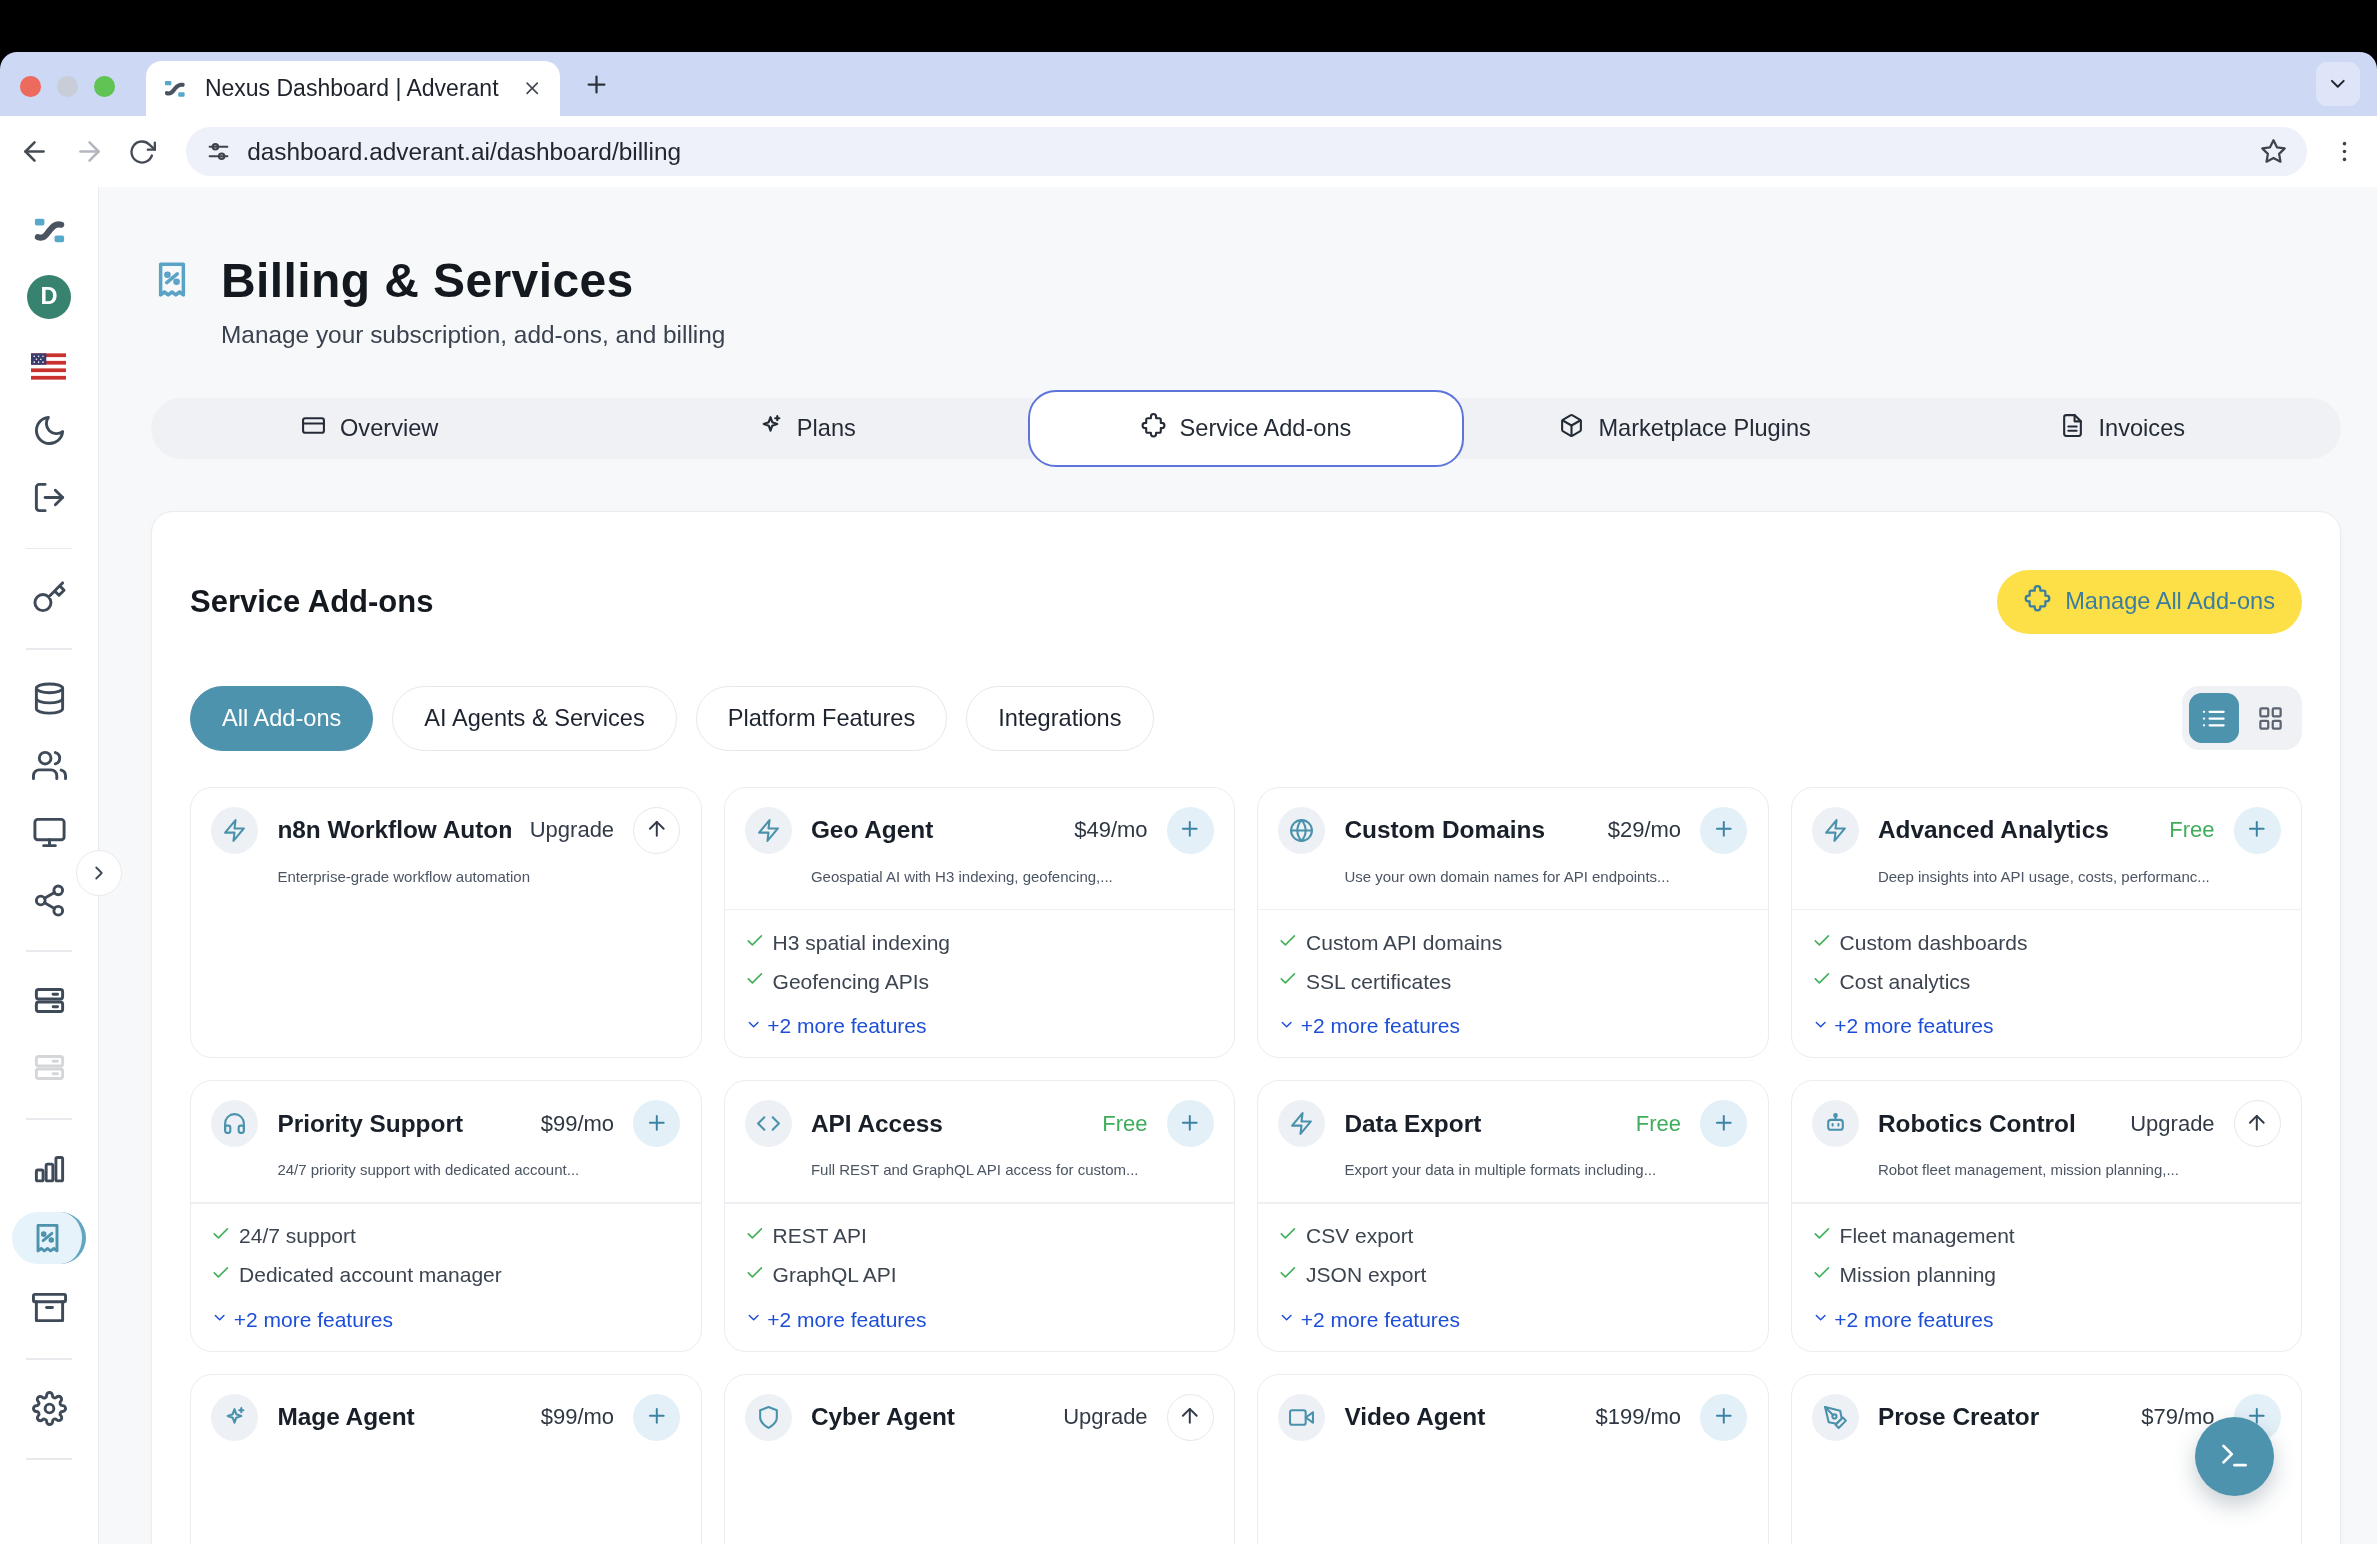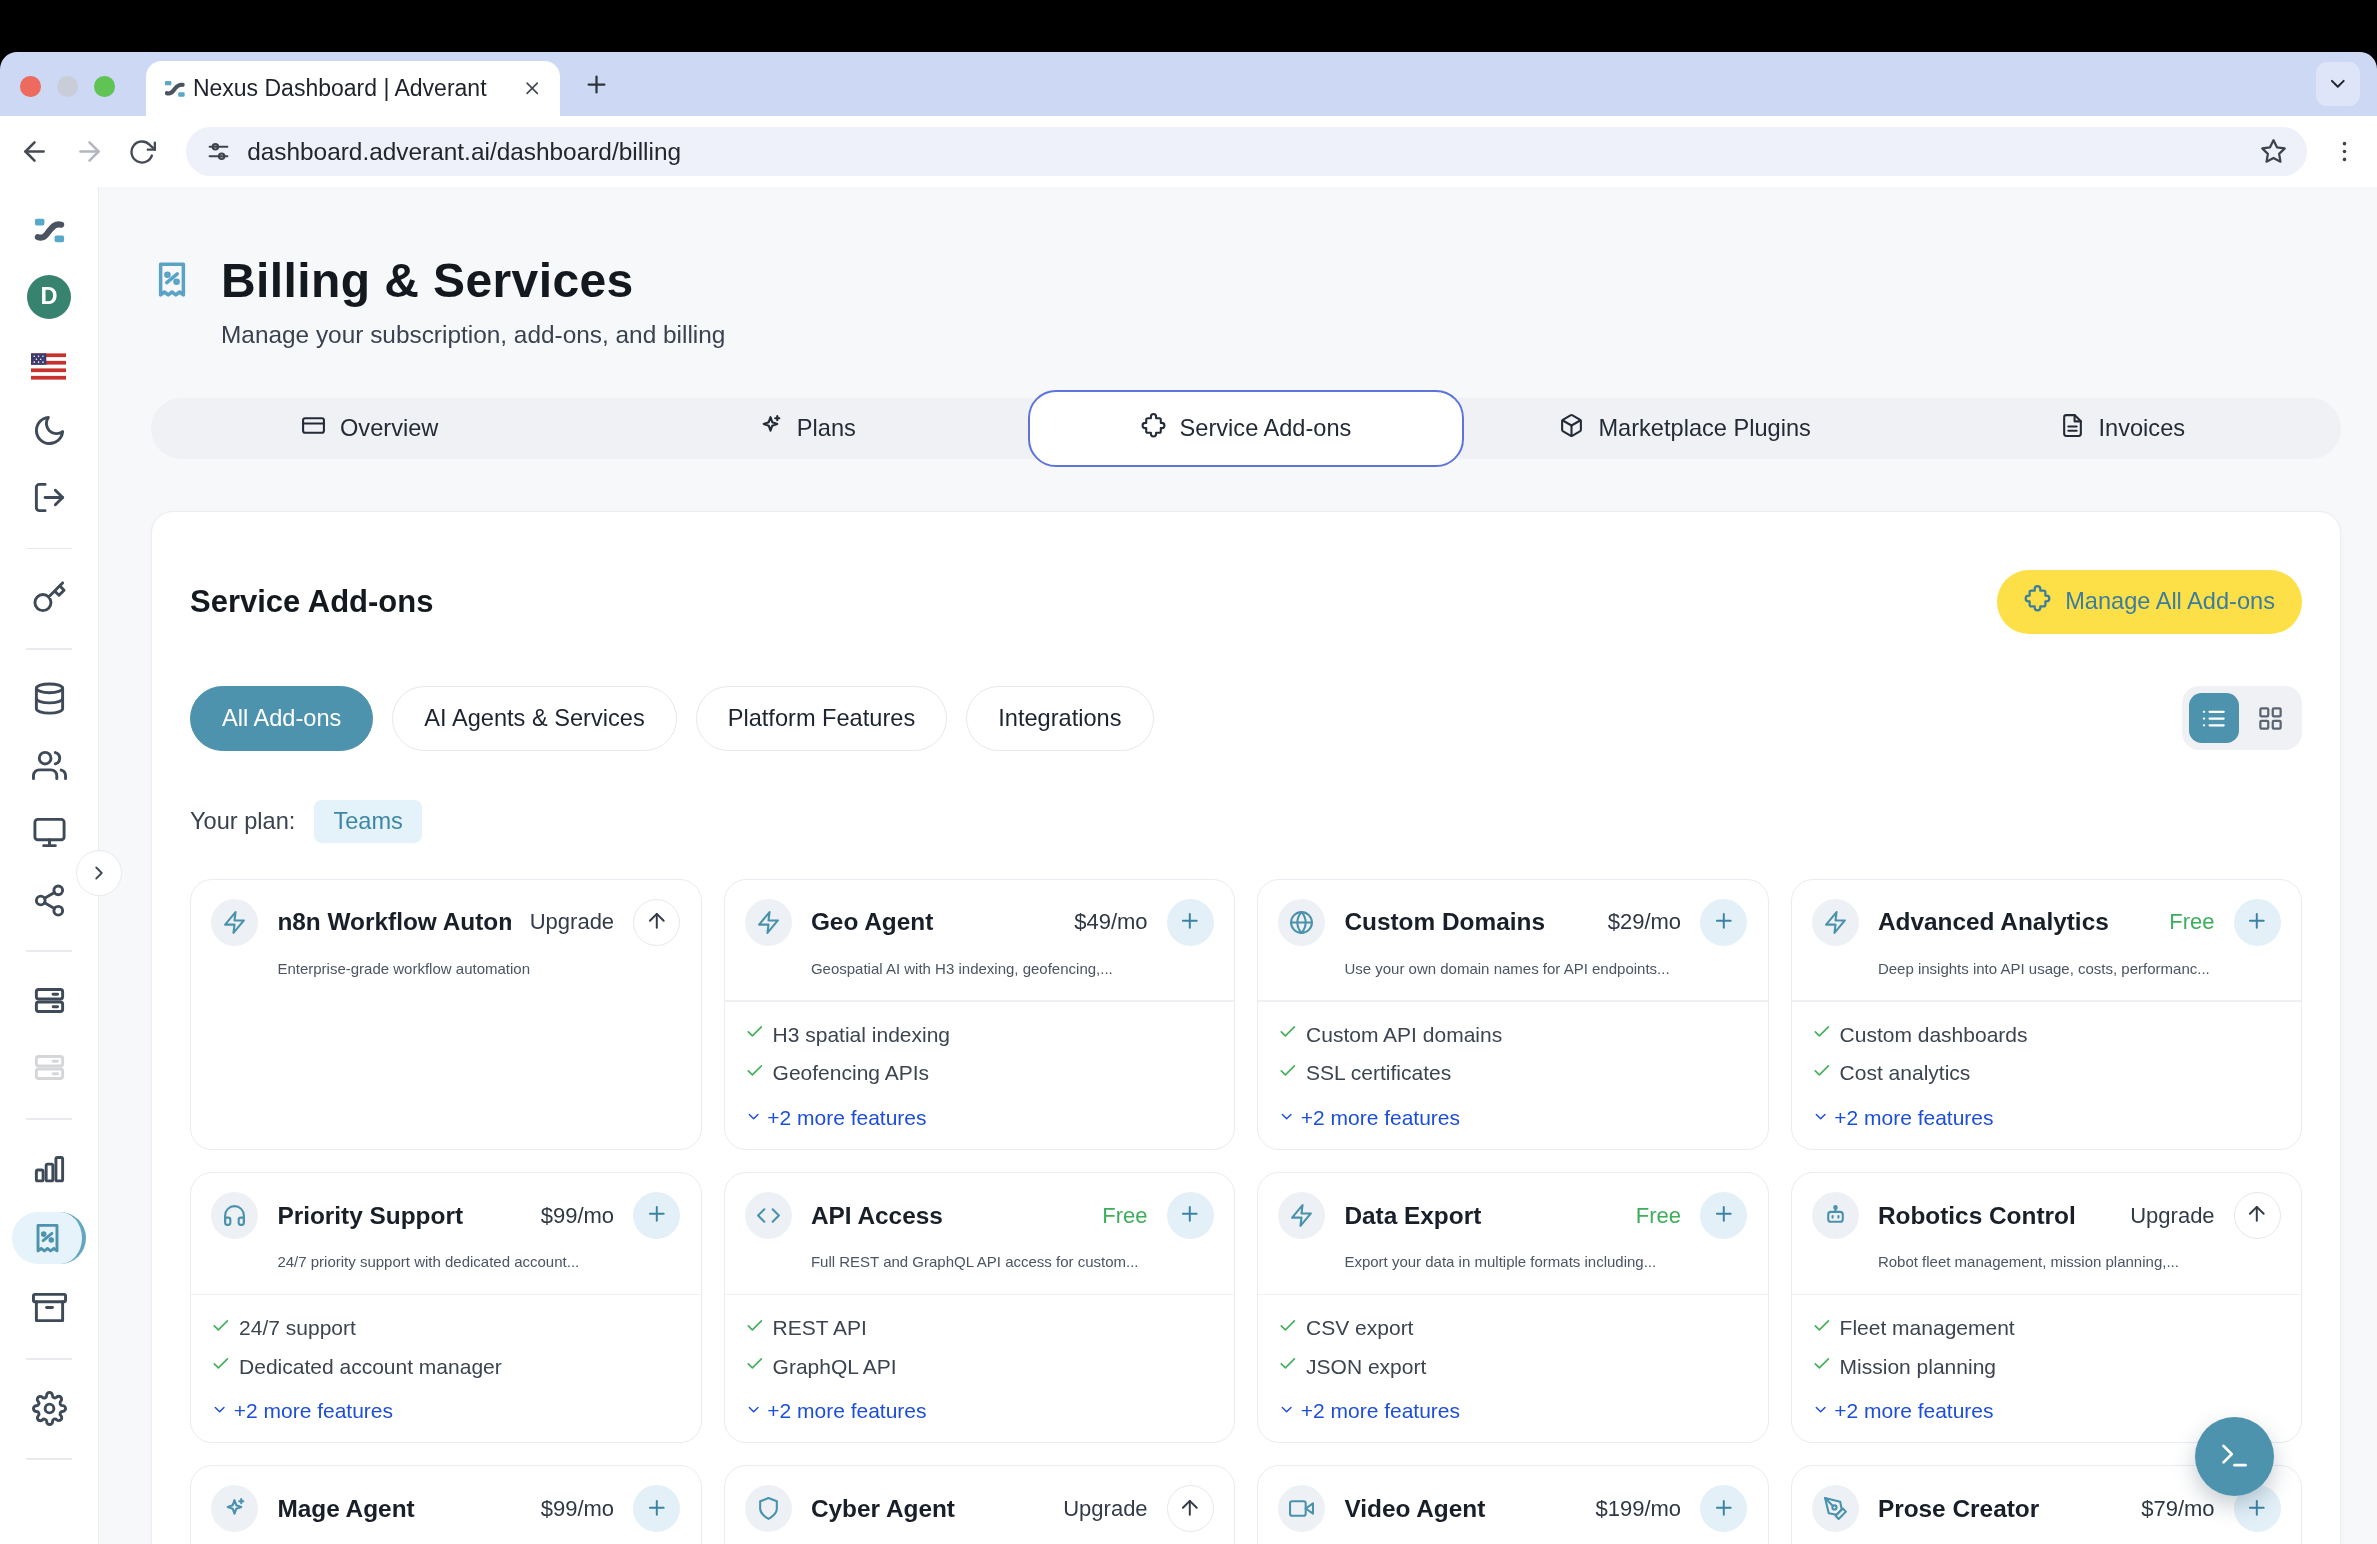--- a/index.html
+++ b/index.html
@@ -10,21 +10,21 @@
   .window { height:1492px; background:#cdd8f5; border-radius:17.3px 17.3px 0 0; overflow:hidden; }
 
   
   .tabstrip { height:64px; position:relative; display:flex; align-items:center; padding:0 20.4px; }
   .traffic { display:flex; gap:16.5px; align-items:center; margin-top:4.7px; }
   .traffic span { width:20.4px; height:20.4px; border-radius:50%; display:block; }
   .t-close { background:#ec6a5e; }
   .t-min  { background:#c8cdd8; }
   .t-max  { background:#5fc454; }
   .browser-tab { position:absolute; left:146px; bottom:0; width:414px; height:55px; background:#fff;
-    border-radius:15.7px 15.7px 0 0; display:flex; align-items:center; gap:6px; padding:0 17.3px; }
+    border-radius:15.7px 15.7px 0 0; display:flex; align-items:center; gap:18px; padding:0 17.3px; }
   .browser-tab .ttl { flex:1; font-size:23px; color:#1d222b; white-space:nowrap; overflow:hidden; }
   .tab-close { color:#444b55; display:flex; }
   .newtab-btn { position:absolute; left:583px; color:#2e333c; display:flex; }
   .strip-chevron { position:absolute; right:17.3px; top:10.2px; width:44px; height:44px; border-radius:11px;
     background:#dee5f9; display:flex; align-items:center; justify-content:center; color:#20242c; }
 
   
   .toolbar { height:71px; background:#fff; display:flex; align-items:center; padding:0 19px; gap:23.6px; }
   .nav-ic { color:#454b54; display:flex; }
   .nav-ic.muted { color:#b3b8c0; }
@@ -427,24 +427,20 @@
                 <svg width="27" height="27" viewBox="0 0 24 24" fill="none" stroke="currentColor" stroke-width="2" stroke-linecap="round" stroke-linejoin="round">
                   <rect x="3" y="3" width="7" height="7" rx="1"></rect>
                   <rect x="14" y="3" width="7" height="7" rx="1"></rect>
                   <rect x="3" y="14" width="7" height="7" rx="1"></rect>
                   <rect x="14" y="14" width="7" height="7" rx="1"></rect>
                 </svg>
               </button>
             </div>
         </div>
 
-        <div class="plan-row">
-          <span>Your plan:</span>
-          <span class="plan-chip">Teams</span>
-        </div>
 
         <div class="cards" id="cards">
             <div class="card">
               <div class="card-top">
                 <div class="crow">
                   <span class="cicon">
                     <svg width="25" height="25" viewBox="0 0 24 24" fill="none" stroke="currentColor" stroke-width="2" stroke-linecap="round" stroke-linejoin="round">
                       <path d="M13 2L3 14h9l-1 8 10-12h-9l1-8z"></path>
                     </svg>
                   </span>

